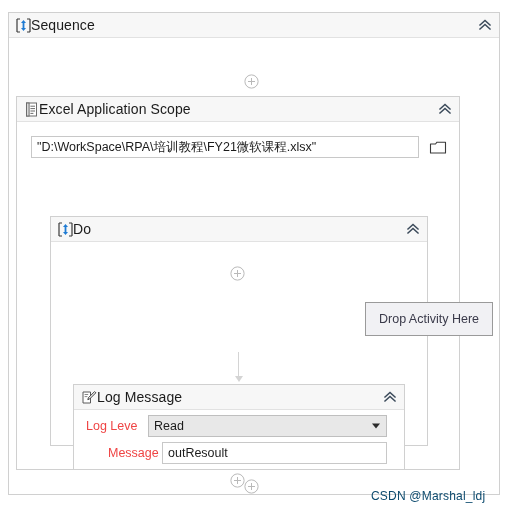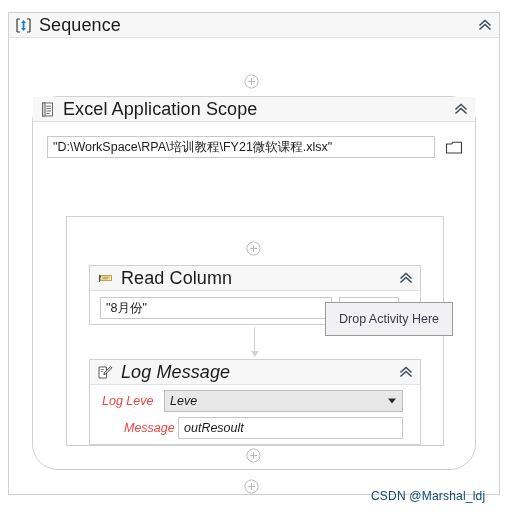--- a/index.html
+++ b/index.html
@@ -28,23 +28,23 @@
     position: relative;
     height: 25px;
     background: #f7f7f7;
     border-bottom: 1px solid #e2e2e2;
     display: flex;
     align-items: center;
     padding-left: 7px;
     box-sizing: border-box;
   }
   .act-title {
-    font-size: 18px;
+    font-size: 14px;
     color: #1b1b1b;
-    margin-left: 8px;
+    margin-left: 0;
     letter-spacing: .1px;
     white-space: nowrap;
   }
   .act-body {
     position: relative;
   }
 
   
   .chevron {
     position: absolute;
@@ -157,20 +157,21 @@
     position: absolute;
     box-sizing: border-box;
     background: #f1f1f4;
     border: 1px solid #9a9a9a;
     display: flex;
     align-items: center;
     justify-content: center;
     font-size: 12.5px;
     color: #3a3a4a;
     white-space: nowrap;
+    margin-left: 40px;
   }
 
   
   .watermark {
     position: absolute;
     font-size: 12px;
     color: #0c4a6e;
     white-space: nowrap;
     letter-spacing: .2px;
   }
@@ -201,21 +202,21 @@
 
   <div class="act-body" style="height:456px;">
 
     <div class="plus" style="left:235px; top:36px;">
       <svg width="15" height="15" viewBox="0 0 15 15">
         <circle cx="7.5" cy="7.5" r="6.6" stroke="#b9b9b9" stroke-width="1" fill="none"></circle>
         <path d="M7.5 4 V11 M4 7.5 H11" stroke="#b9b9b9" stroke-width="1"></path>
       </svg>
     </div>
 
-    <div class="activity" style="left:23px; top:58px; width:444px; height:374px;border-radius:26px;">
+    <div class="activity" style="left:7px; top:58px; width:444px; height:374px;">
 
       <div class="act-header">
         <span class="icon">
           <svg width="15" height="15" viewBox="0 0 15 15">
             <rect x="2.5" y="1" width="10" height="13" fill="#ffffff" stroke="#6b6b6b" stroke-width="1"></rect>
             <rect x="2.5" y="1" width="2.6" height="13" fill="#d8d8d8" stroke="#6b6b6b" stroke-width="1"></rect>
             <path d="M6.4 4.2 H11 M6.4 6.6 H11 M6.4 9 H11 M6.4 11.4 H9.4" stroke="#6b6b6b" stroke-width="1"></path>
           </svg>
         </span>
         <span class="act-title">Excel Application Scope</span>
@@ -233,62 +234,55 @@
         <div class="browse" style="left:409px; top:14px;">
           <span class="icon">
             <svg width="18" height="15" viewBox="0 0 18 15">
               <path d="M1.5 4 H6.5 L8 2.2 H16.5 V13 H1.5 Z" fill="#ffffff" stroke="#3a3a3a" stroke-width="1.1" stroke-linejoin="round"></path>
             </svg>
           </span>
         </div>
 
         <div class="activity" style="left:33px; top:94px; width:378px; height:230px;">
 
+          <div class="act-header">
+            <span class="icon">
+              <svg width="15" height="15" viewBox="0 0 15 15">
+                <path d="M1 1 H4 M1 1 V14 M1 14 H4" stroke="#3a3a3a" stroke-width="1.2" fill="none"></path>
+                <path d="M14 1 H11 M14 1 V14 M14 14 H11" stroke="#3a3a3a" stroke-width="1.2" fill="none"></path>
+                <polygon points="7.5,2 10,5 5,5" fill="#1f7bd3"></polygon>
+                <rect x="6.6" y="5" width="1.8" height="5" fill="#1f7bd3"></rect>
+                <polygon points="7.5,13 10,10 5,10" fill="#1f7bd3"></polygon>
+              </svg>
+            </span>
+            <span class="act-title">Do</span>
+            <span class="chevron">
+              <svg width="14" height="14" viewBox="0 0 14 14">
+                <path d="M2 7 L7 2.5 L12 7" stroke="#3b4a5a" stroke-width="1.5" fill="none" stroke-linecap="square"></path>
+                <path d="M2 11 L7 6.5 L12 11" stroke="#3b4a5a" stroke-width="1.5" fill="none" stroke-linecap="square"></path>
+              </svg>
+            </span>
+          </div>
 
           <div class="act-body" style="height:203px;">
 
             <div class="plus" style="left:179px; top:24px;">
               <svg width="15" height="15" viewBox="0 0 15 15">
                 <circle cx="7.5" cy="7.5" r="6.6" stroke="#b9b9b9" stroke-width="1" fill="none"></circle>
                 <path d="M7.5 4 V11 M4 7.5 H11" stroke="#b9b9b9" stroke-width="1"></path>
               </svg>
             </div>
 
-            <div class="activity" style="left:22px; top:48px; width:332px; height:60px;">
-
-              <div class="act-header">
-                <span class="icon">
-                  <svg width="16" height="14" viewBox="0 0 16 14">
-                    <rect x="3.5" y="4.5" width="11" height="5" fill="#f2e9a8" stroke="#b5a45a" stroke-width="1"></rect>
-                    <path d="M5.5 6.2 H12.5 M5.5 7.8 H11" stroke="#a39250" stroke-width=".9"></path>
-                    <polygon points="2.2,3.2 4.6,6 2.2,6" fill="#3a3a3a"></polygon>
-                    <rect x="1.9" y="6" width="1" height="5" fill="#3a3a3a"></rect>
-                  </svg>
-                </span>
-                <span class="act-title">Read Column</span>
-                <span class="chevron">
-                  <svg width="14" height="14" viewBox="0 0 14 14">
-                    <path d="M2 7 L7 2.5 L12 7" stroke="#3b4a5a" stroke-width="1.5" fill="none" stroke-linecap="square"></path>
-                    <path d="M2 11 L7 6.5 L12 11" stroke="#3b4a5a" stroke-width="1.5" fill="none" stroke-linecap="square"></path>
-                  </svg>
-                </span>
-              </div>
-
-              <div class="act-body" style="height:33px;">
-                <div class="field" style="left:10px; top:6px; width:232px;" title="SheetName">"8月份"</div>
-                <div class="field" style="left:249px; top:6px; width:60px;" title="Cell">"D1"</div>
-              </div>
-            </div>
 
             <div class="connector" style="left:182px; top:110px; height:30px;">
               <div class="line" style="height:24px;"></div>
               <div class="head"></div>
             </div>
 
-            <div class="activity" style="left:22px; top:142px; width:332px; height:86px;font-style:italic;">
+            <div class="activity" style="left:22px; top:142px; width:332px; height:86px;">
 
               <div class="act-header">
                 <span class="icon">
                   <svg width="16" height="15" viewBox="0 0 16 15">
                     <path d="M2 2 H9.5 V13 H2 Z" fill="#ffffff" stroke="#5a5a5a" stroke-width="1"></path>
                     <path d="M3.6 4.5 H7.2 M3.6 6.6 H6.4" stroke="#7a7a7a" stroke-width=".9"></path>
                     <path d="M13.6 1.6 L14.8 2.8 L8.6 9 L6.8 9.6 L7.4 7.8 Z" fill="#ffffff" stroke="#3a3a3a" stroke-width="1" stroke-linejoin="round"></path>
                   </svg>
                 </span>
                 <span class="act-title">Log Message</span>
@@ -297,21 +291,21 @@
                     <path d="M2 7 L7 2.5 L12 7" stroke="#3b4a5a" stroke-width="1.5" fill="none" stroke-linecap="square"></path>
                     <path d="M2 11 L7 6.5 L12 11" stroke="#3b4a5a" stroke-width="1.5" fill="none" stroke-linecap="square"></path>
                   </svg>
                 </span>
               </div>
 
               <div class="act-body" style="height:59px;">
 
                 <div class="flabel" style="left:12px; top:5px;">Log Leve</div>
                 <div class="combo" style="left:74px; top:5px; width:239px;">
-                  <span>Leve</span>
+                  <span>Read</span>
                   <span class="combo-arrow"></span>
                 </div>
 
                 <div class="flabel" style="left:26px; top:32px;margin-left:8px;">Message</div>
                 <div class="field" style="left:88px; top:32px; width:225px;" title="Message">outResoult</div>
               </div>
             </div>
 
             <div class="plus" style="left:179px; top:231px;">
               <svg width="15" height="15" viewBox="0 0 15 15">

